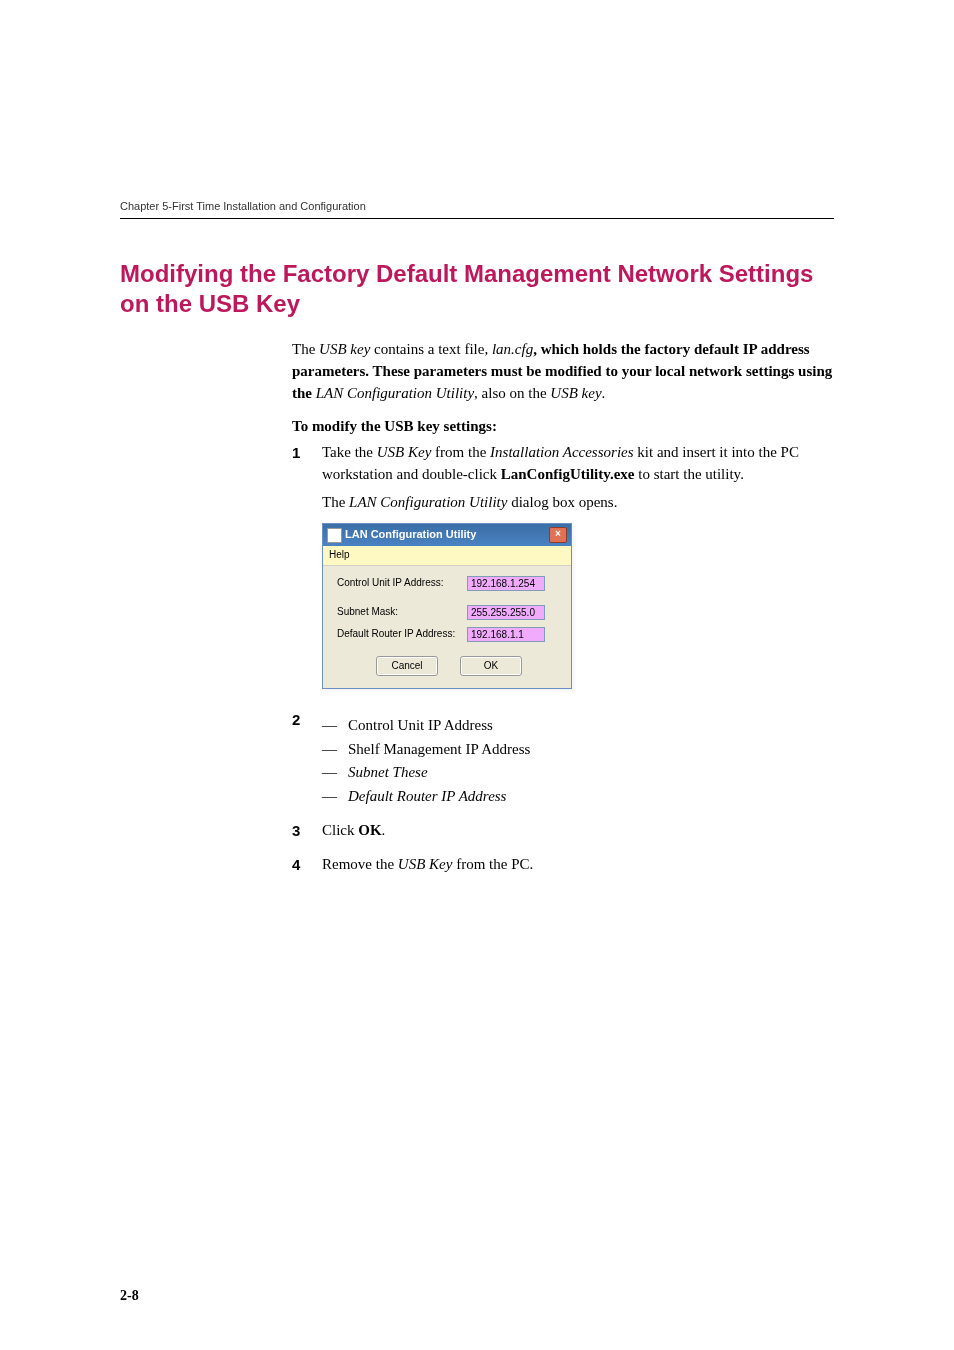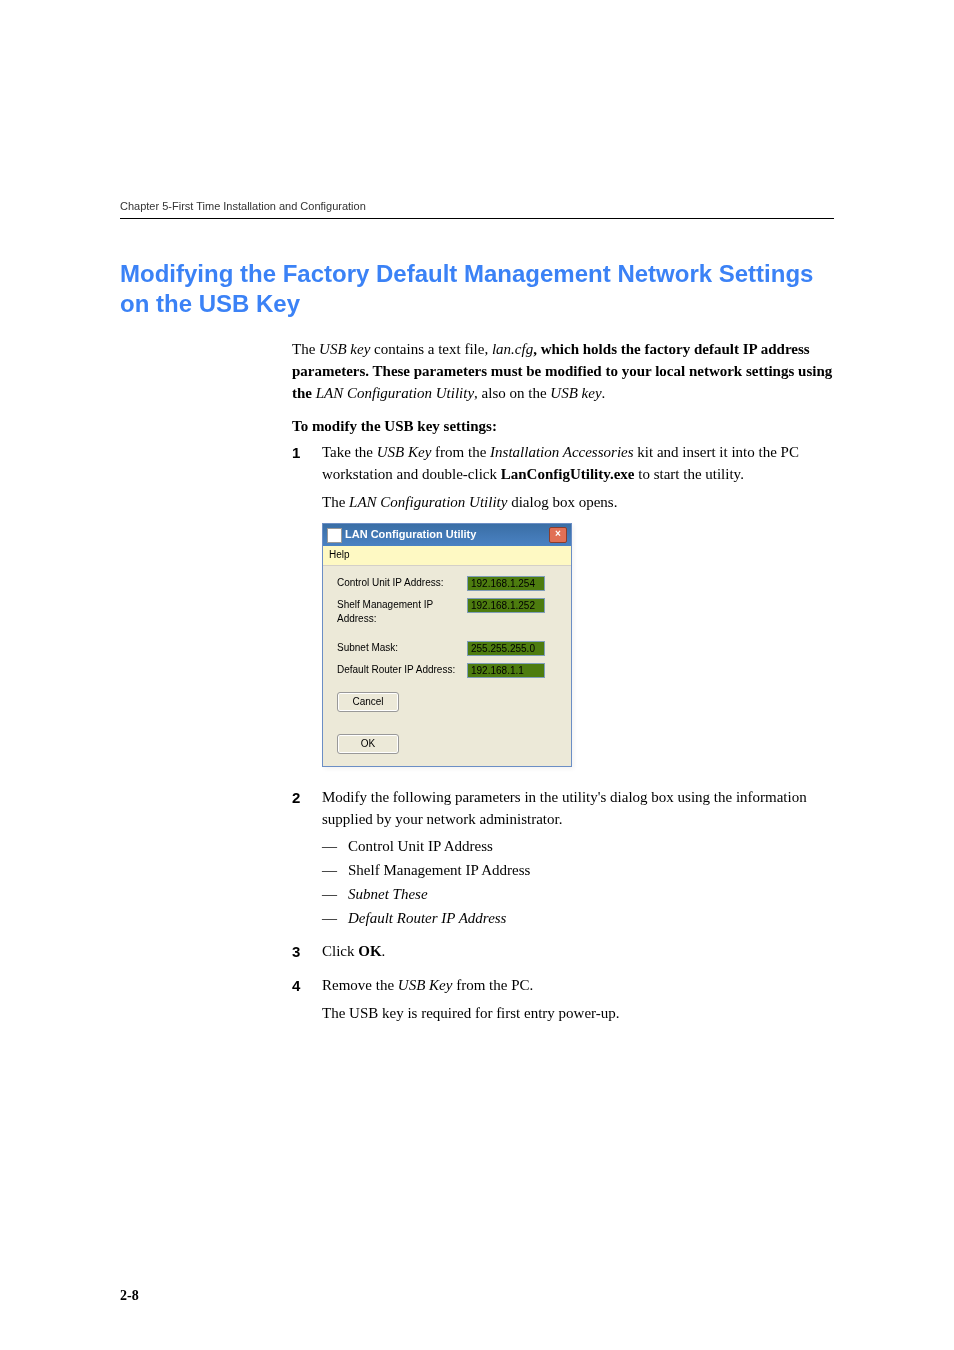--- a/index.html
+++ b/index.html
@@ -23,21 +23,21 @@
     margin-bottom: 6px;
   }
   .hr {
     border: none;
     border-top: 1px solid #000;
     margin: 0 0 40px 0;
   }
   .section-title {
     font-family: Arial, Helvetica, sans-serif;
     font-weight: bold;
-    color: #3b82f6;
+    color: #be185d;
     font-size: 24px;
     line-height: 1.25;
     margin: 0 0 20px 0;
   }
   .body-col {
     margin-left: 172px;
     font-size: 15px;
     line-height: 1.45;
   }
   .para {
@@ -154,33 +154,32 @@
   }
   .dlg-label {
     width: 130px;
     font-size: 10px;
     color: #000;
   }
   .dlg-input {
     width: 78px;
     height: 15px;
     border: 1px solid #7f9db9;
-    background: #4d7c0f;
+    background: #f0abfc;
     font-size: 10px;
     padding: 0 3px;
     box-sizing: border-box;
     font-family: Tahoma, Arial, sans-serif;
   }
   .dlg-buttons {
     display: flex;
     justify-content: center;
     gap: 22px;
     margin-top: 14px;
     margin-bottom: 4px;
-    flex-direction: column;
   }
   .dlg-btn {
     width: 62px;
     height: 20px;
     font-size: 10px;
     background: #ece9d8;
     border: 1px solid #999;
     border-radius: 3px;
     box-shadow: inset 0 0 0 1px #fff;
     font-family: Tahoma, Arial, sans-serif;
@@ -230,24 +229,20 @@
                   <span class="dlg-icon"></span>
                   <span>LAN Configuration Utility</span>
                 </span>
                 <span class="dlg-close">×</span>
               </div>
               <div class="dlg-menu">Help</div>
               <div class="dlg-body">
                 <div class="dlg-row">
                   <span class="dlg-label">Control Unit IP Address:</span>
                   <input class="dlg-input" value="192.168.1.254" style="">
-                </div>
-                <div class="dlg-row">
-                  <span class="dlg-label">Shelf Management IP Address:</span>
-                  <input class="dlg-input" value="192.168.1.252" style="">
                 </div>
                 <div class="dlg-row gap">
                   <span class="dlg-label">Subnet Mask:</span>
                   <input class="dlg-input" value="255.255.255.0" style="">
                 </div>
                 <div class="dlg-row">
                   <span class="dlg-label">Default Router IP Address:</span>
                   <input class="dlg-input" value="192.168.1.1" style="">
                 </div>
                 <div class="dlg-buttons">
@@ -256,21 +251,20 @@
                 </div>
               </div>
             </div>
           </div>
         </div>
       </li>
 
       <li>
         <div class="num">2</div>
         <div class="li-body">
-          <p>Modify the following parameters in the utility's dialog box using the information supplied by your network administrator.</p>
           <ul class="dash-list">
             <li>
                 <span class="dash">—</span>
                 <span>Control Unit IP Address</span>
               </li>
             <li>
                 <span class="dash">—</span>
                 <span>Shelf Management IP Address</span>
               </li>
             <li>
@@ -293,21 +287,20 @@
           </p>
         </div>
       </li>
 
       <li>
         <div class="num">4</div>
         <div class="li-body">
           <p>
             <span>Remove the </span><span class="italic">USB Key</span><span> from the PC.</span>
           </p>
-          <p>The USB key is required for first entry power-up.</p>
         </div>
       </li>
     </ol>
 
   </div>
 
   <div class="page-num">2-8</div>
 </div>
 
 </body></html>

